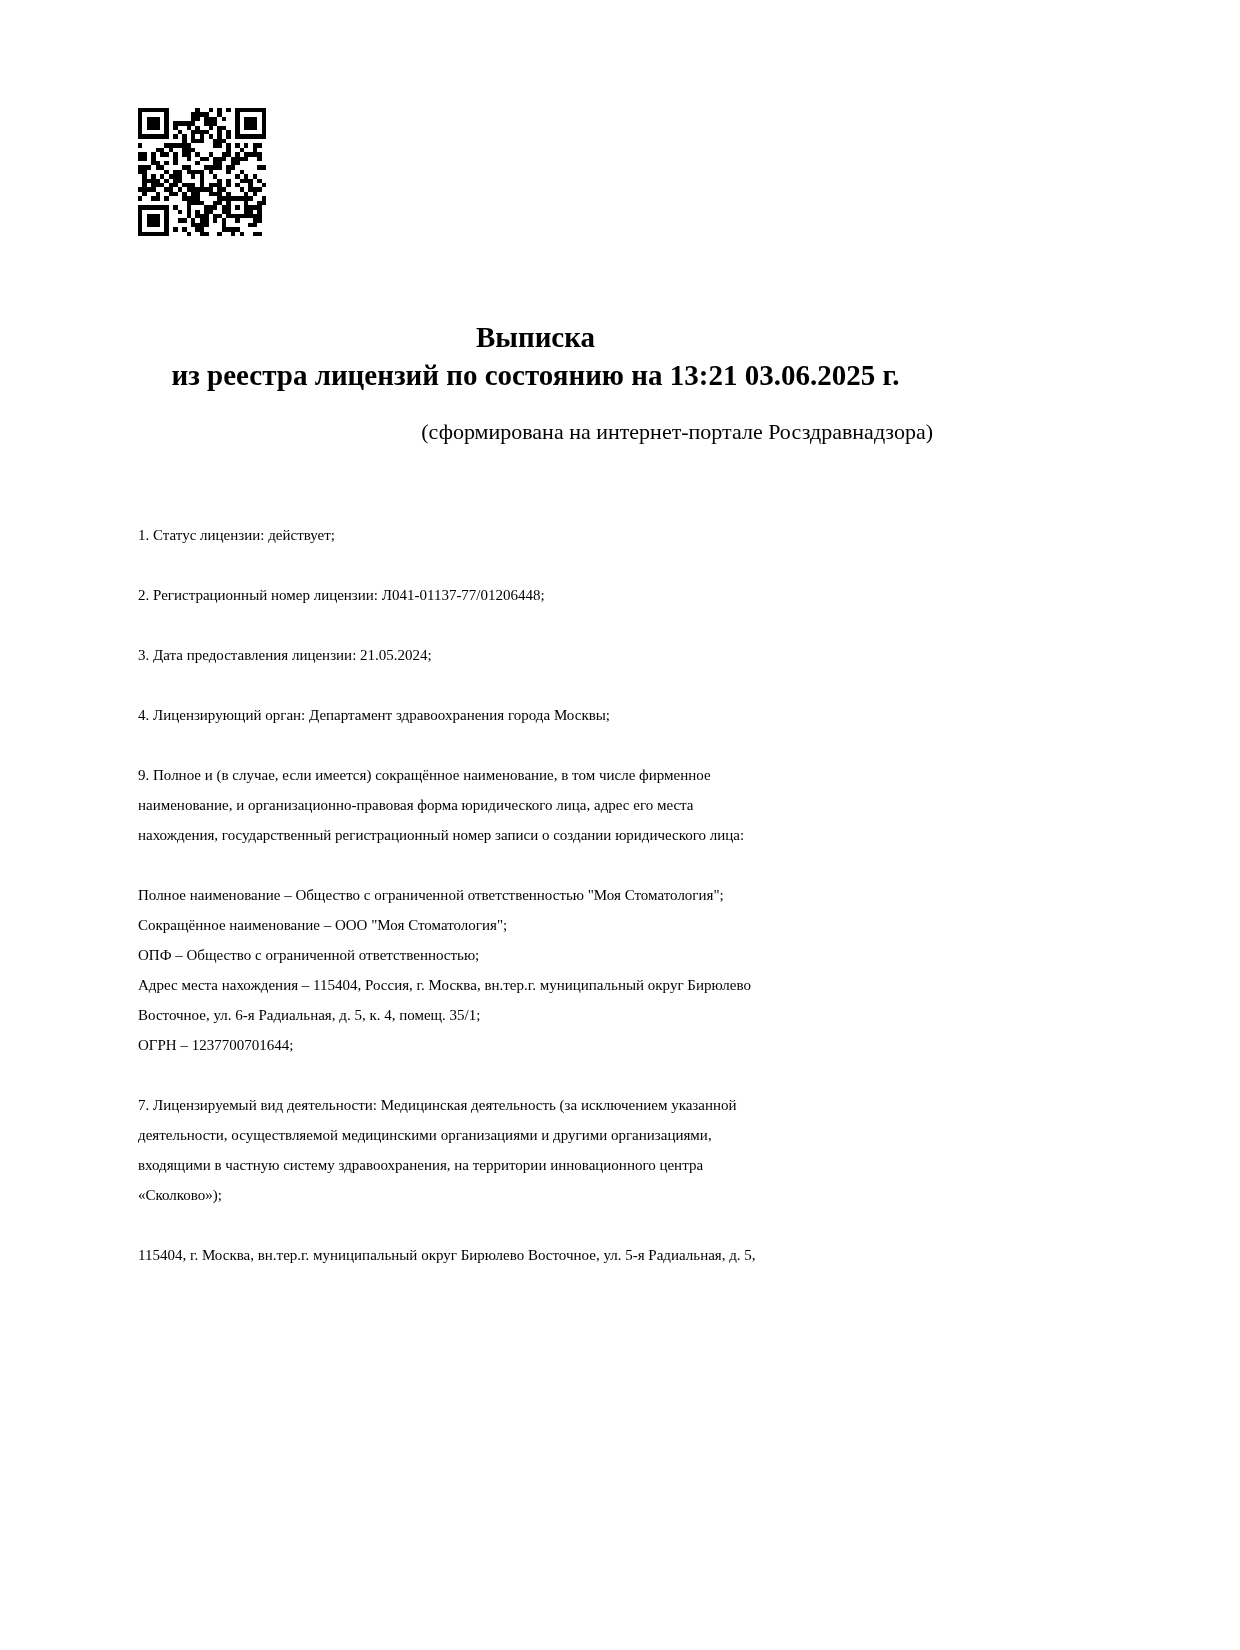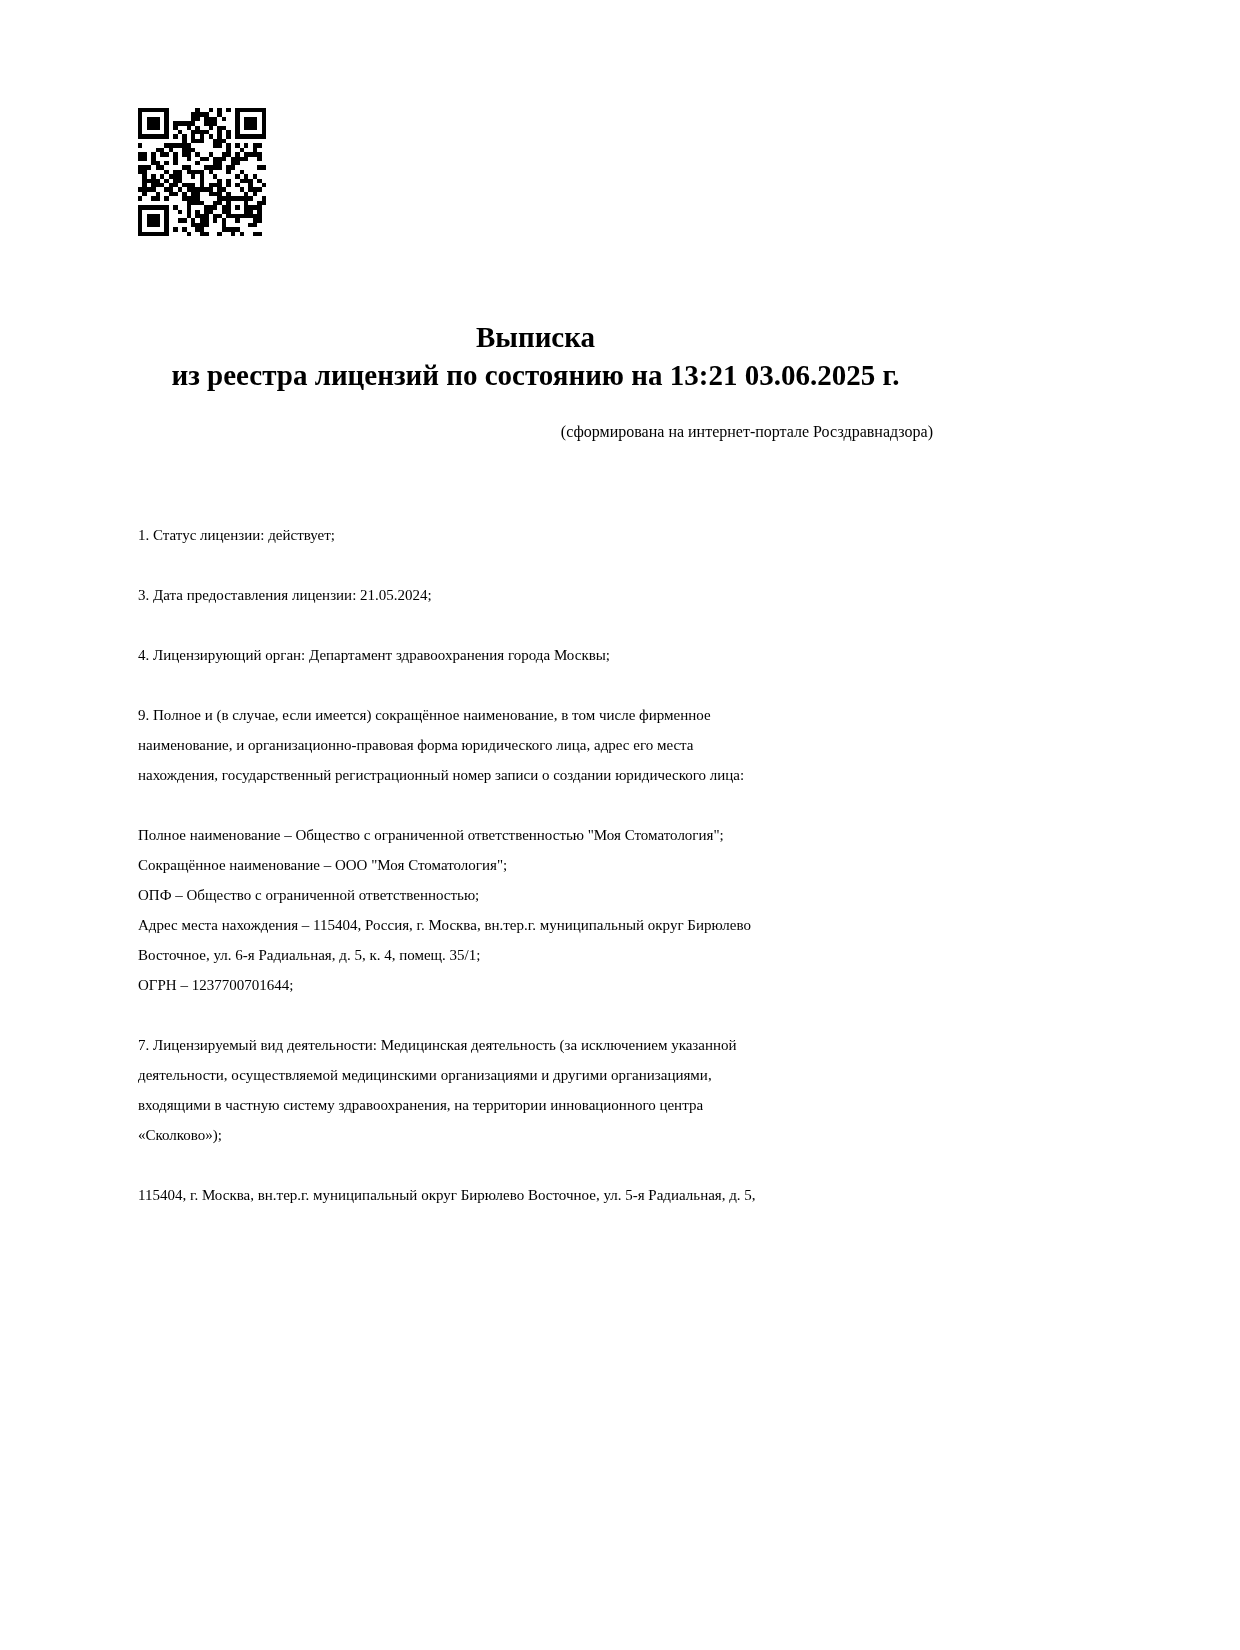--- a/index.html
+++ b/index.html
@@ -25,21 +25,21 @@
   .title-block {
     margin-top: 82px;
     text-align: center;
     font-weight: bold;
     font-size: 29px;
     line-height: 38px;
   }
   .note-line {
     margin-top: 26px;
     text-align: right;
-    font-size: 16px;
+    font-size: 22px;
     line-height: 24px;
   }
   .doc-body {
     margin-top: 76px;
     font-size: 15px;
     line-height: 30px;
   }
   .para {
     white-space: pre-line;
     margin: 0 0 30px 0;
@@ -469,20 +469,21 @@
 
   <div class="title-block">
     <div>Выписка</div>
     <div>из реестра лицензий по состоянию на 13:21 03.06.2025 г.</div>
   </div>
 
   <div class="note-line">(сформирована на интернет-портале Росздравнадзора)</div>
 
   <div class="doc-body">
       <p class="para">1. Статус лицензии: действует;</p>
+      <p class="para">2. Регистрационный номер лицензии: Л041-01137-77/01206448;</p>
       <p class="para">3. Дата предоставления лицензии: 21.05.2024;</p>
       <p class="para">4. Лицензирующий орган: Департамент здравоохранения города Москвы;</p>
       <p class="para">9. Полное и (в случае, если имеется) сокращённое наименование, в том числе фирменное
 наименование, и организационно-правовая форма юридического лица, адрес его места
 нахождения, государственный регистрационный номер записи о создании юридического лица:</p>
       <p class="para">Полное наименование – Общество с ограниченной ответственностью "Моя Стоматология";
 Сокращённое наименование – ООО "Моя Стоматология";
 ОПФ – Общество с ограниченной ответственностью;
 Адрес места нахождения – 115404, Россия, г. Москва, вн.тер.г. муниципальный округ Бирюлево
 Восточное, ул. 6-я Радиальная, д. 5, к. 4, помещ. 35/1;

